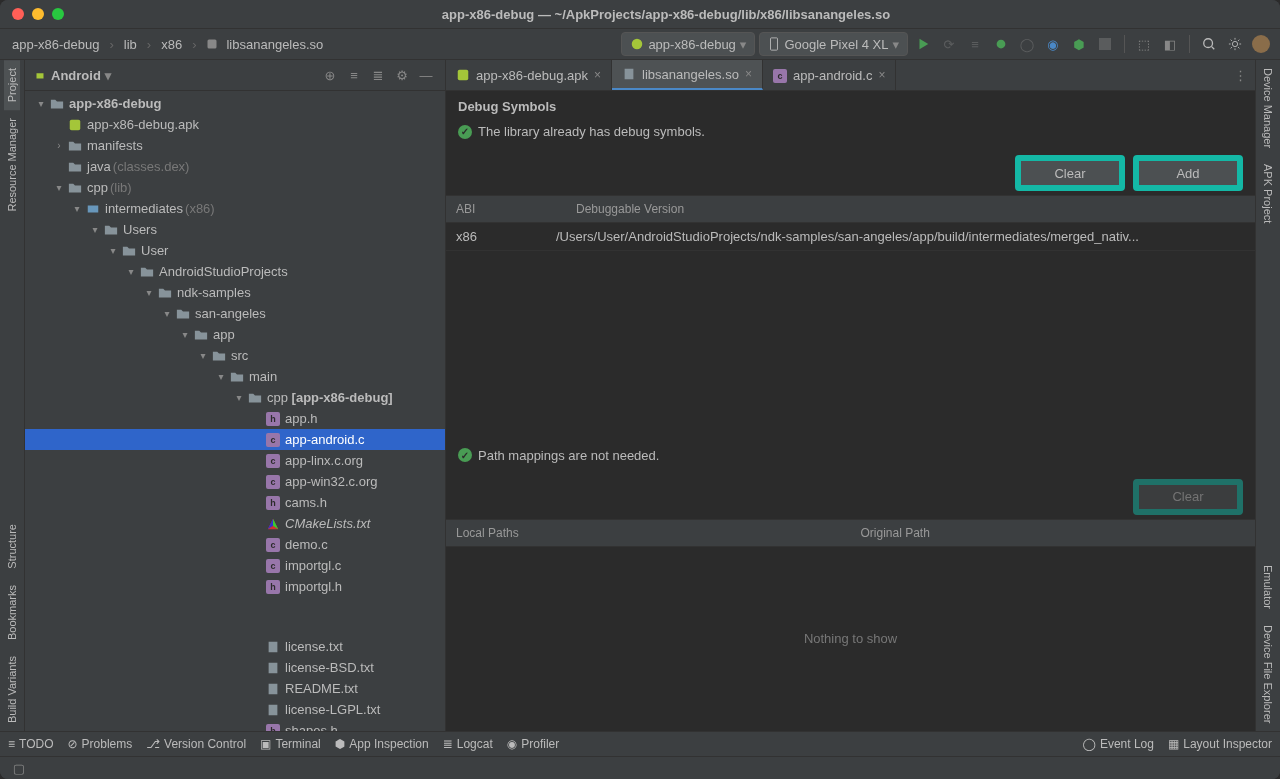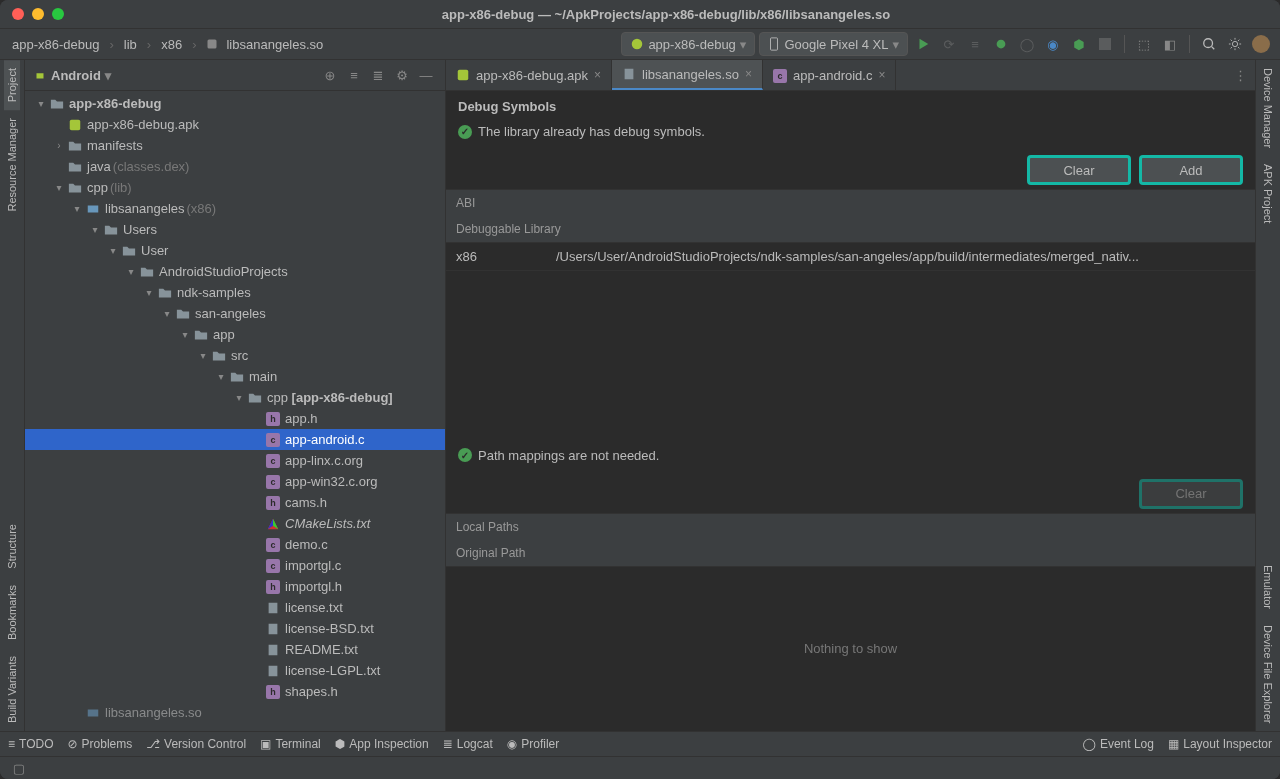--- a/index.html
+++ b/index.html
@@ -47,23 +47,23 @@
 .tab{display:flex;align-items:center;padding:0 10px;gap:6px;color:#bbb;cursor:pointer;border-right:1px solid #323232;}
 .tab.active{background:#4e5254;border-bottom:2px solid #4a88c7;}
 .tab .close{color:#888;font-size:12px;}
 .tabs .more{margin-left:auto;display:flex;align-items:center;padding:0 8px;color:#888;cursor:pointer;}
 .pane{flex:1;display:flex;flex-direction:column;min-height:0;overflow:hidden;}
 .section{padding:8px 12px;}
 .section h4{margin:0 0 6px 0;color:#bbb;font-size:13px;font-weight:700;}
 .okmsg{display:flex;align-items:center;gap:6px;color:#bbb;padding:4px 0;}
 .check{width:14px;height:14px;border-radius:50%;background:#499c54;display:inline-flex;align-items:center;justify-content:center;color:#2b2b2b;font-size:10px;font-weight:bold;}
 .btnrow{display:flex;justify-content:flex-end;gap:8px;padding:4px 12px;}
-.btn{height:24px;min-width:70px;padding:0 14px;border:3px solid #14b8a6;border-radius:4px;background:#4c5052;color:#bbb;cursor:pointer;display:flex;align-items:center;justify-content:center;}
+.btn{height:24px;min-width:70px;padding:0 14px;border:6px solid #14b8a6;border-radius:4px;background:#4c5052;color:#bbb;cursor:pointer;display:flex;align-items:center;justify-content:center;}
 .btn.dim{opacity:0.5;}
-.tblhead{display:flex;background:#3c3f41;border-top:1px solid #323232;border-bottom:1px solid #323232;flex-direction:column;}
+.tblhead{display:flex;background:#3c3f41;border-top:1px solid #323232;border-bottom:1px solid #323232;}
 .tblhead .col{padding:6px 10px;color:#999;font-size:12px;}
 .tblrow{display:flex;padding:6px 10px;color:#bbb;border-bottom:1px solid #323232;}
 .tblrow .col{overflow:hidden;text-overflow:ellipsis;white-space:nowrap;}
 .empty{flex:1;display:flex;align-items:center;justify-content:center;color:#777;}
 .statusbar{height:24px;background:#3c3f41;border-top:1px solid #323232;display:flex;align-items:center;padding:0 8px;gap:14px;}
 .statusbar .sb-btn{display:flex;align-items:center;gap:4px;color:#bbb;cursor:pointer;font-size:12px;}
 .statusbar .sb-spacer{flex:1;}
 .bottom-rail{height:22px;background:#3c3f41;border-top:1px solid #323232;display:flex;align-items:center;padding:0 8px;}
 svg{display:block;}
 .icon-android{color:#a4c639;}
@@ -241,21 +241,21 @@
               <span class="txt">cpp</span>
               <span class="dim">(lib)</span>
             </div>
             <div class="node" style="padding-left: 44px;">
               <span class="tw">▾</span>
               <span class="ico">
                 <svg width="14" height="14" viewBox="0 0 16 16">
                   <rect x="2" y="4" width="12" height="8" fill="#6897bb"></rect>
                 </svg>
               </span>
-              <span class="txt">libsanangeles</span>
+              <span class="txt">intermediates</span>
               <span class="dim">(x86)</span>
             </div>
             <div class="node" style="padding-left: 62px;">
               <span class="tw">▾</span>
               <span class="ico">
                 <svg width="14" height="14" viewBox="0 0 16 16">
                   <path d="M1 3h5l2 2h7v8H1z" fill="#87939a"></path>
                 </svg>
               </span>
               <span class="txt">Users</span>
@@ -392,21 +392,21 @@
               </span>
               <span class="txt">importgl.c</span>
             </div>
             <div class="node" style="padding-left: 224px;">
               <span class="tw"></span>
               <span class="ico">
                 <span style="width:14px;height:14px;background:#9876aa;border-radius:2px;font-size:9px;color:#2b2b2b;display:inline-flex;align-items:center;justify-content:center;font-weight:bold;">h</span>
               </span>
               <span class="txt">importgl.h</span>
             </div>
-            <div class="node" style="padding-left: 224px;">
+            <div class="node" style="padding-left: 224px; margin-top: 39px;">
               <span class="tw"></span>
               <span class="ico">
                 <svg width="14" height="14" viewBox="0 0 16 16">
                   <rect x="3" y="2" width="10" height="12" fill="#87939a"></rect>
                 </svg>
               </span>
               <span class="txt">license.txt</span>
             </div>
             <div class="node" style="padding-left: 224px;">
               <span class="tw"></span>
@@ -488,21 +488,21 @@
               <span class="check">✓</span>
               <span>The library already has debug symbols.</span>
             </div>
           </div>
           <div class="btnrow">
             <div class="btn">Clear</div>
             <div class="btn">Add</div>
           </div>
           <div class="tblhead">
             <div class="col" style="width:100px;">ABI</div>
-            <div class="col" style="flex:1;">Debuggable Library</div>
+            <div class="col" style="flex:1;">Debuggable Version</div>
           </div>
           <div class="tblrow">
             <div class="col" style="width:100px;">x86</div>
             <div class="col" style="flex:1;">/Users/User/AndroidStudioProjects/ndk-samples/san-angeles/app/build/intermediates/merged_nativ...</div>
           </div>
           <div style="flex:1;"></div>
 
           <div class="section">
             <div class="okmsg">
               <span class="check">✓</span>

